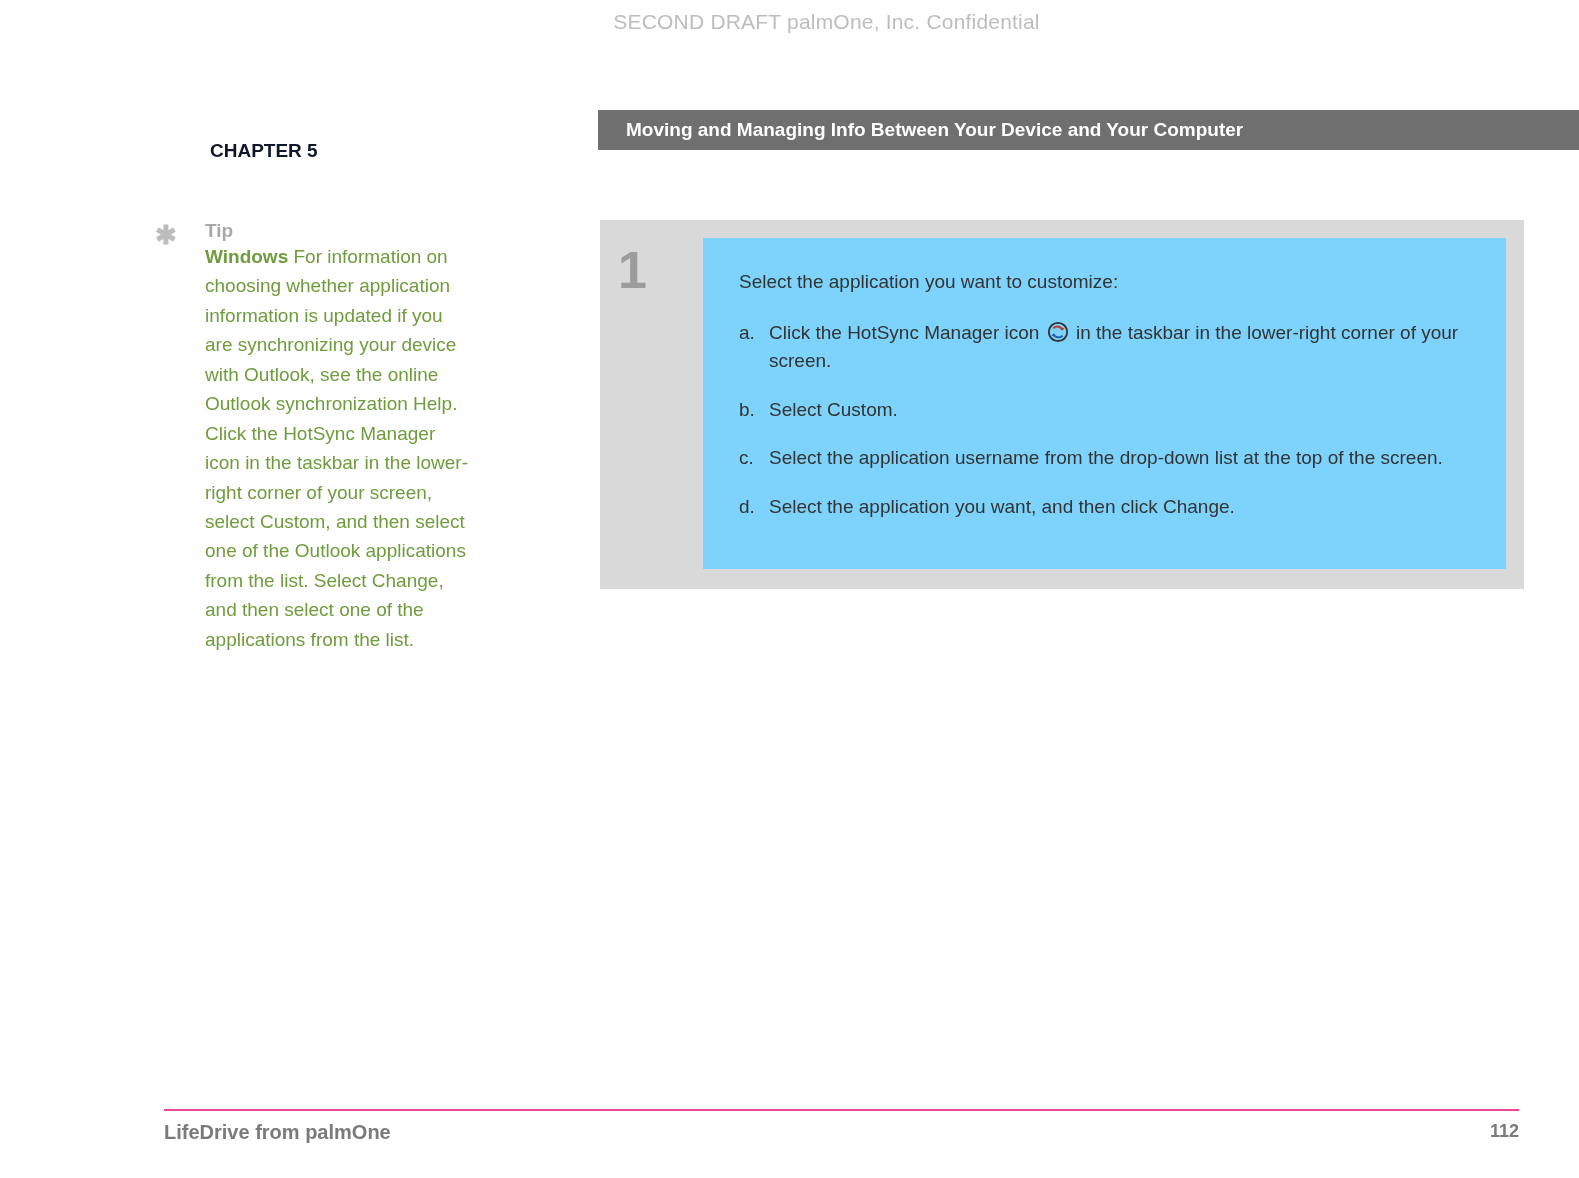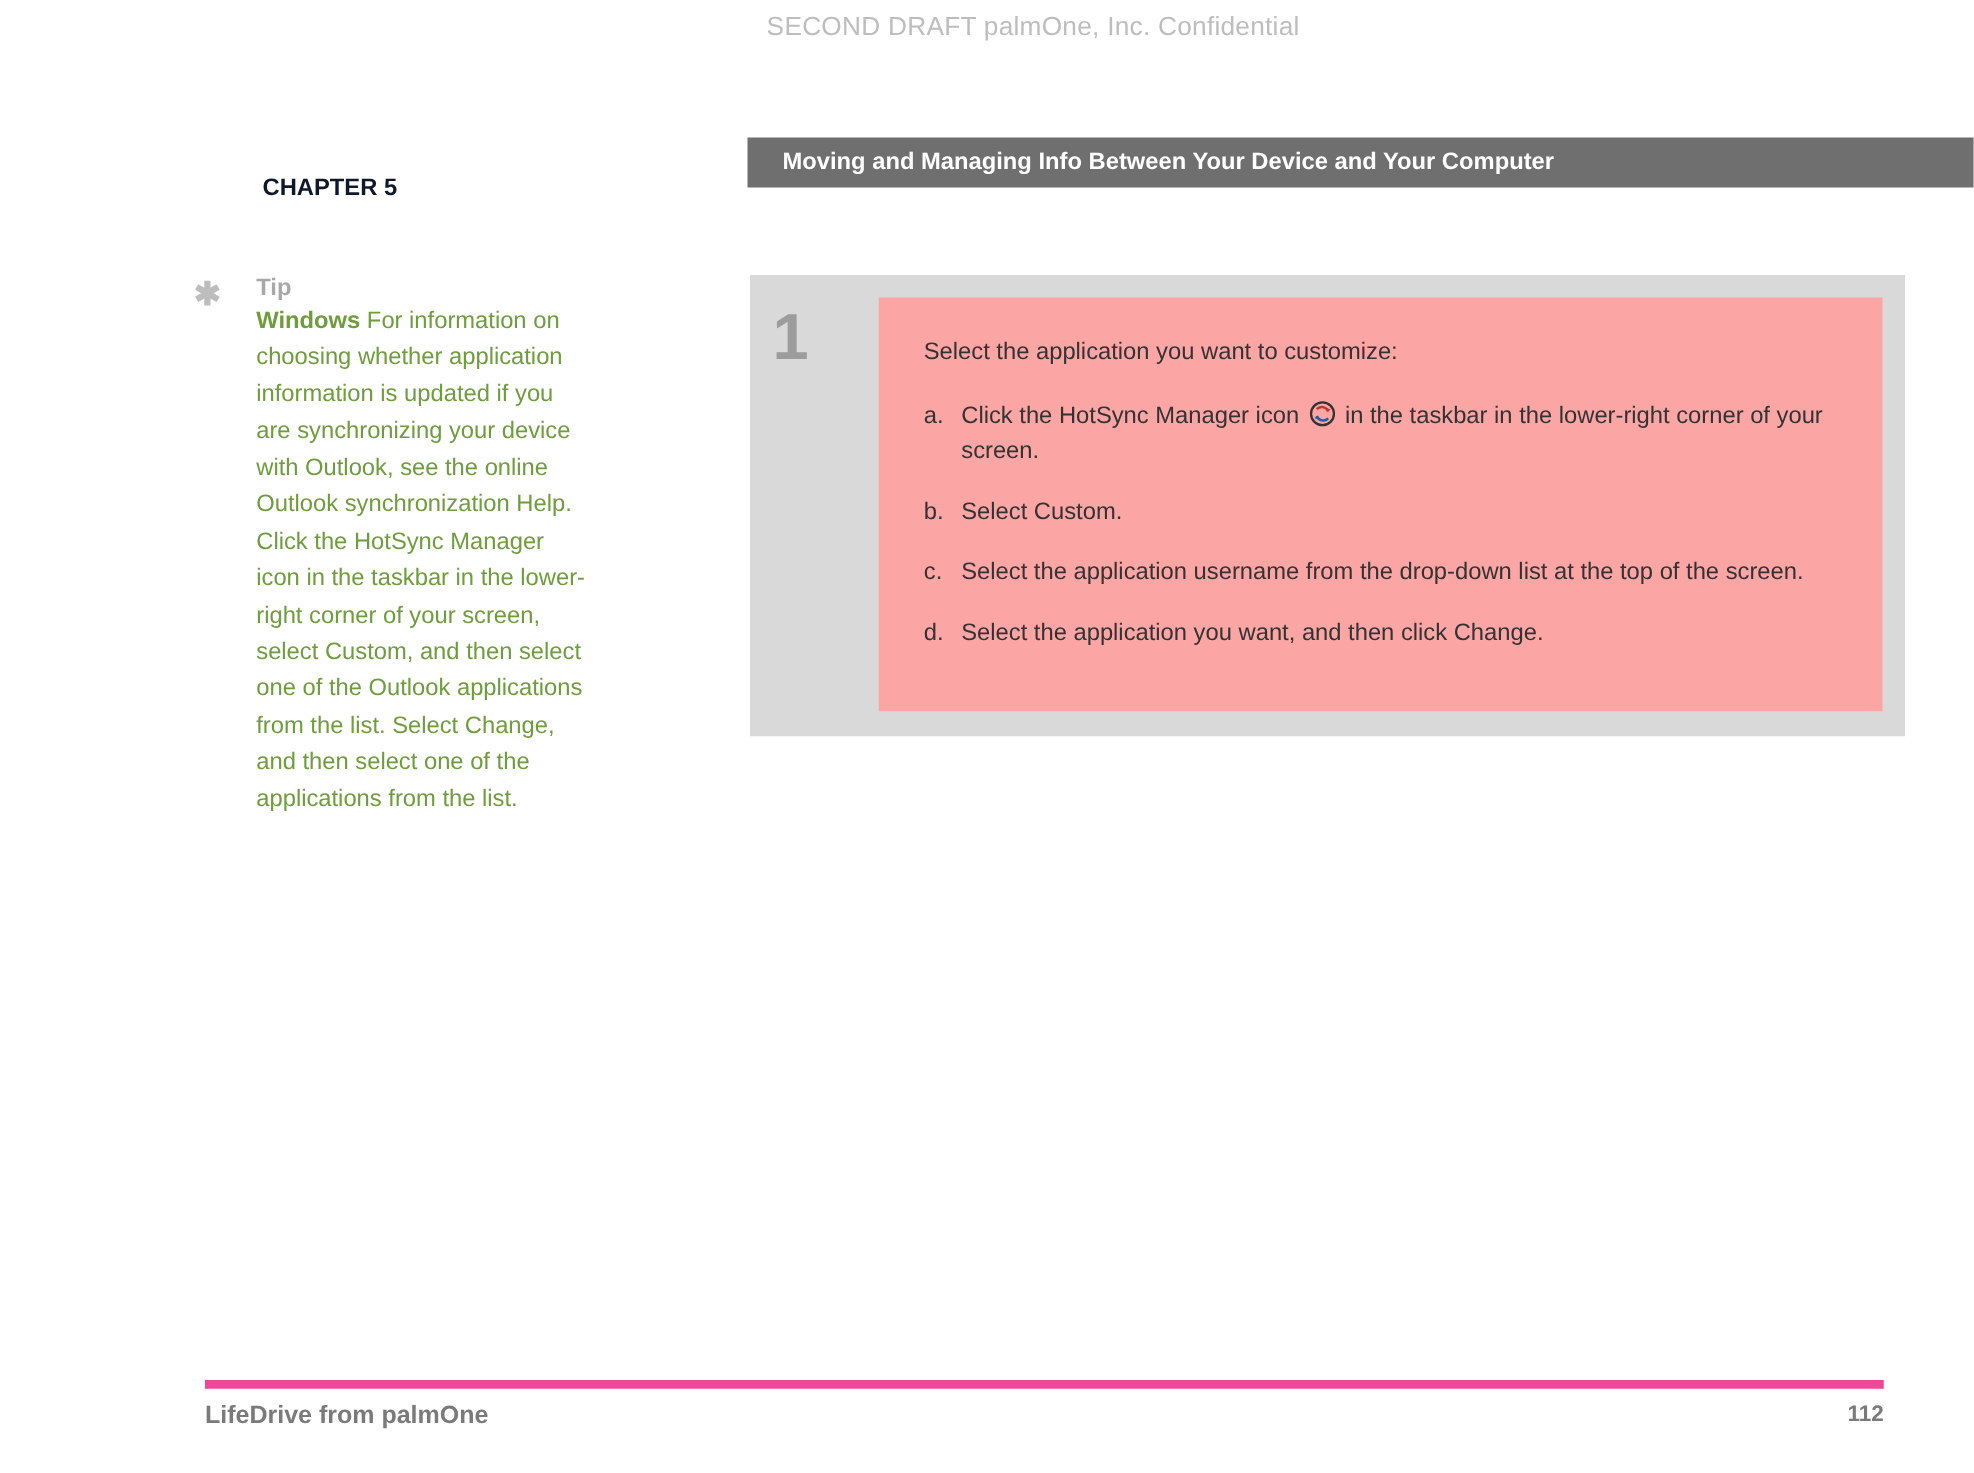--- a/index.html
+++ b/index.html
@@ -114,21 +114,21 @@
   .step-number {
     font-size: 52px;
     font-weight: bold;
     color: #9c9c9c;
     width: 85px;
     line-height: 1;
     padding-top: 6px;
     font-family: Arial, sans-serif;
   }
   .step-content {
-    background: #fca5a5;
+    background: #7dd3fc;
     flex: 1;
     padding: 30px 36px 28px 36px;
     font-size: 19px;
     color: #333;
     line-height: 1.5;
   }
   .step-intro {
     margin-bottom: 22px;
   }
   .substep {
@@ -166,23 +166,23 @@
     width: 20px;
     height: 20px;
   }
   .arrow-icon svg {
     width: 20px;
     height: 20px;
   }
   .footer {
     position: absolute;
     left: 164px;
-    right: 72px;
+    right: 60px;
     bottom: 34px;
-    border-top: 7px solid #ec4899;
+    border-top: 2px solid #ec4899;
     padding-top: 10px;
     display: flex;
     justify-content: space-between;
     align-items: flex-start;
   }
   .footer-title {
     color: #7a7a7a;
     font-weight: bold;
     font-size: 20px;
   }

